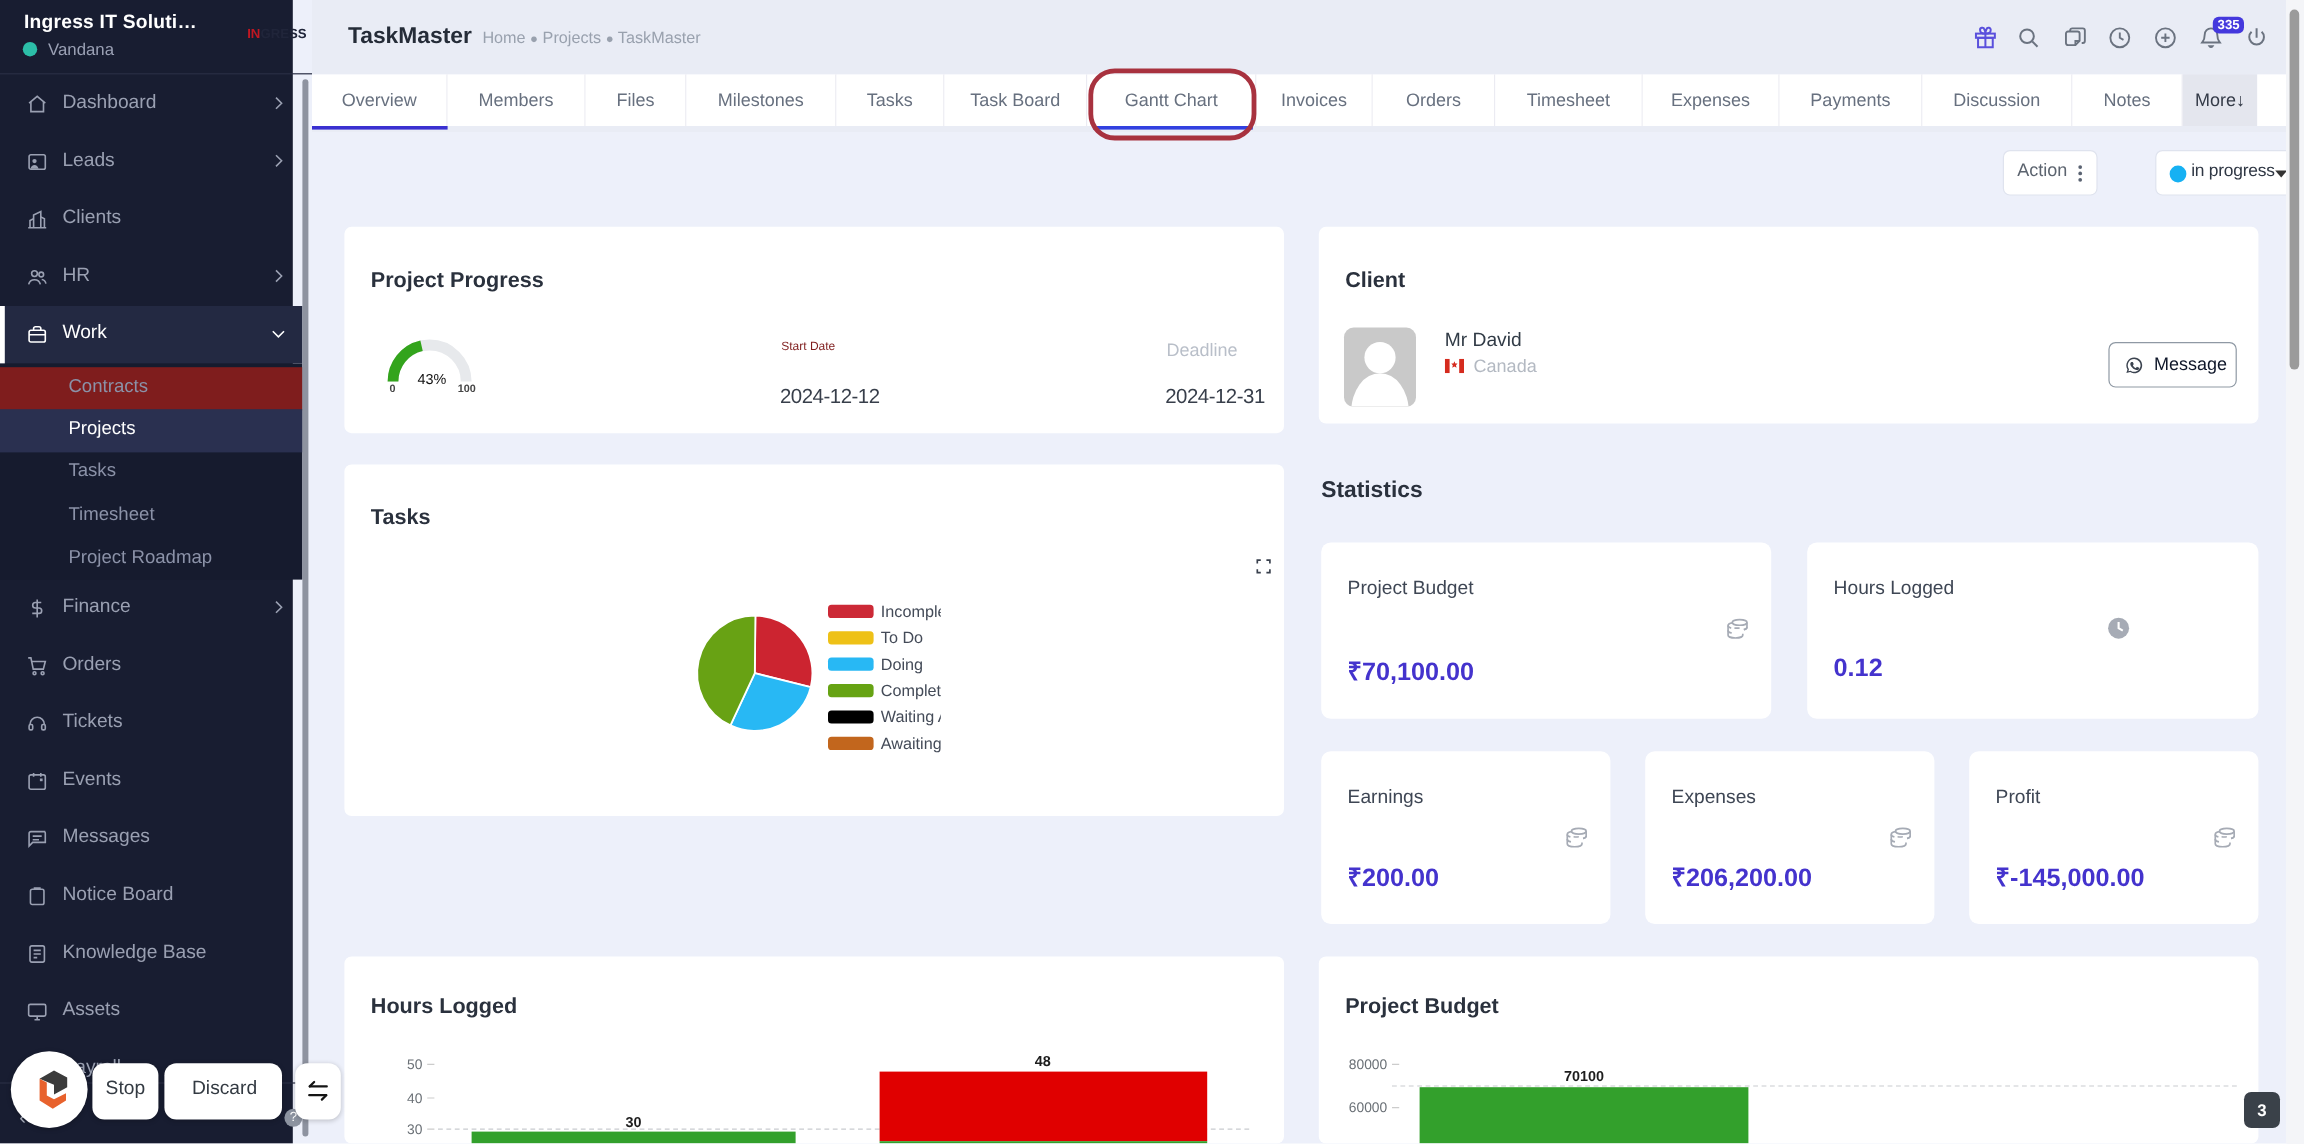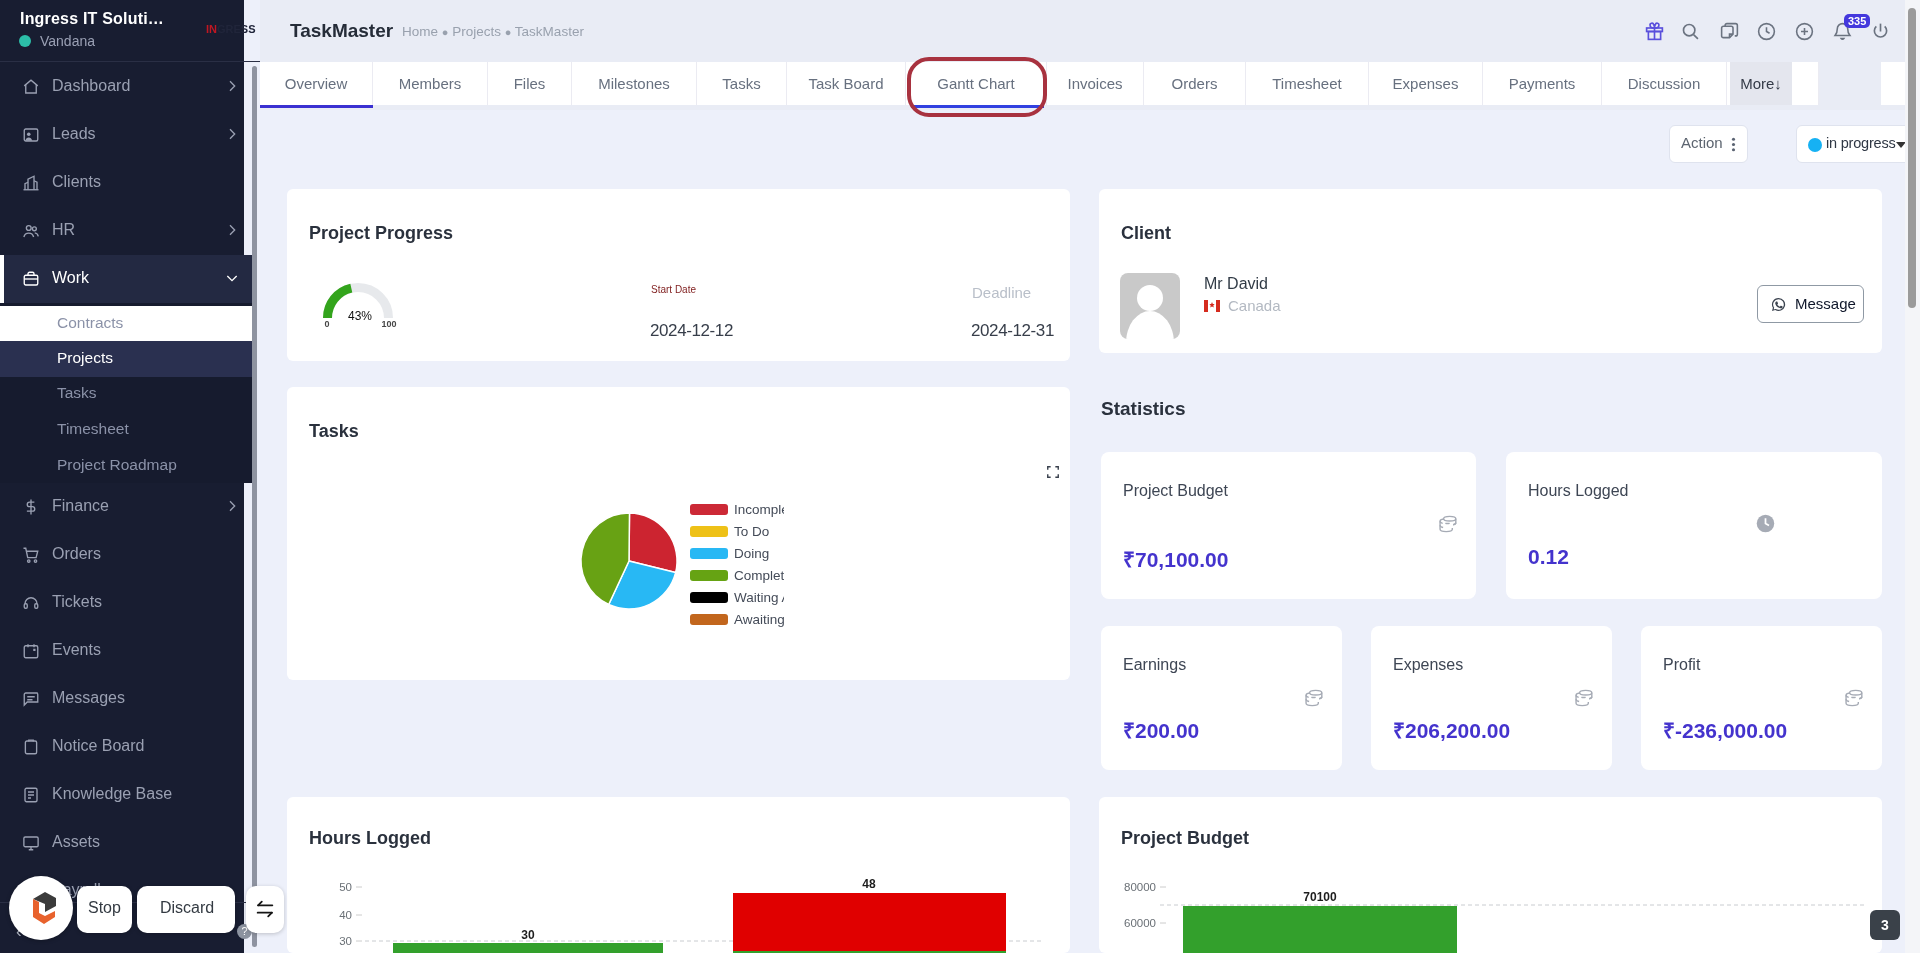--- a/index.html
+++ b/index.html
@@ -97,21 +97,21 @@
     <div class="tab" style="left:437px; width:90px">Tasks</div>
     <div class="tab" style="left:527px; width:119px">Task Board</div>
     <div class="tab" style="left:646px; width:141px">Gantt Chart</div>
     <div class="tab" style="left:787px; width:97px">Invoices</div>
     <div class="tab" style="left:884px; width:102px">Orders</div>
     <div class="tab" style="left:986px; width:123px">Timesheet</div>
     <div class="tab" style="left:1109px; width:114px">Expenses</div>
     <div class="tab" style="left:1223px; width:119px">Payments</div>
     <div class="tab" style="left:1342px; width:125px">Discussion</div>
     <div class="tab" style="left:1467px; width:92px">Notes</div>
-    <div class="tab more" style="left:1470px; width:62px">More↓</div>
+    <div class="tab more" style="left:1559px; width:62px">More↓</div>
     <div class="tab" style="left:1621px; width:39px; border-right:none;"></div>
     <div id="ov-line"></div>
     <div id="gc-line"></div>
     <div id="redoval"></div>
   </div>
   <div id="content">
 
     <div class="btn" style="left:1669px; top:125px; width:79px; height:38px;">
       <span style="position:absolute; left:11px; top:8px;">Action</span>
       <svg style="position:absolute; left:55px; top:10px; width:17px; height:17px;" viewBox="0 0 24 24" fill="#5a6372">
@@ -247,21 +247,21 @@
       <div class="t">Profit</div>
       <span class="ic" style="left:202px; top:61px;"><svg width="21" height="21" viewBox="0 0 24 24" fill="none" stroke="#a6abb5" stroke-width="1.6">
             <ellipse cx="14.5" cy="6.5" rx="7" ry="2.7"></ellipse>
             <path d="M7.5 6.5v.4c-2.4.3-4 1.2-4 2.6 0 1 1.2 2 3 2.4"></path>
             <path d="M21.5 6.5v4.6c0 1-1.2 1.9-3 2.3"></path>
             <path d="M3.5 9.5v4.6c0 1.1 1.5 2.1 3.5 2.5"></path>
             <path d="M14.5 11.8c-.8.1-1.6.2-2.5.2-1 0-1.8-.1-2.5-.2"></path>
             <path d="M3.5 14v4.6c0 1.5 3.1 2.7 7 2.7s7-1.2 7-2.7v-1.4"></path>
             <path d="M18.5 13.4c1.8-.4 3-1.3 3-2.3"></path>
           </svg></span>
-      <div class="v" style="top:90px;">₹-236,000.00</div>
+      <div class="v" style="top:90px;">₹-145,000.00</div>
     </div>
 
     <div class="card" style="left:287px; top:797px; width:783px; height:156px;">
       <div class="ctitle" style="top:31px">Hours Logged</div>
       <svg style="position:absolute; left:0; top:0;" width="783" height="156" viewBox="0 0 783 156">
         <g font-family="Liberation Sans" font-size="11.5" fill="#6a7076" text-anchor="end">
           <text x="65" y="94">50</text>
             <text x="65" y="122">40</text>
             <text x="65" y="148">30</text>
         </g>
@@ -370,21 +370,21 @@
             <rect x="3" y="7" width="18" height="13" rx="2"></rect>
             <path d="M8 7V5a2 2 0 0 1 2-2h4a2 2 0 0 1 2 2v2"></path>
             <path d="M3 12h18"></path>
           </svg></span>
         <span class="lb">Work</span>
         <span class="ch"><svg viewBox="0 0 24 24" fill="none" stroke="currentColor" stroke-width="2">
             <path d="m5 9 7 7 7-7"></path>
           </svg></span>
       </div>
     <div id="submenu">
-      <div class="sitem" style="top:3px; background:#ffffff;">
+      <div class="sitem" style="top:3px; background:#7f1d1d;">
           <span class="lb">Contracts</span>
         </div>
       <div class="sitem on" style="top:38px">
           <span class="lb">Projects</span>
         </div>
       <div class="sitem" style="top:73px">
           <span class="lb">Tasks</span>
         </div>
       <div class="sitem" style="top:109px">
           <span class="lb">Timesheet</span>

